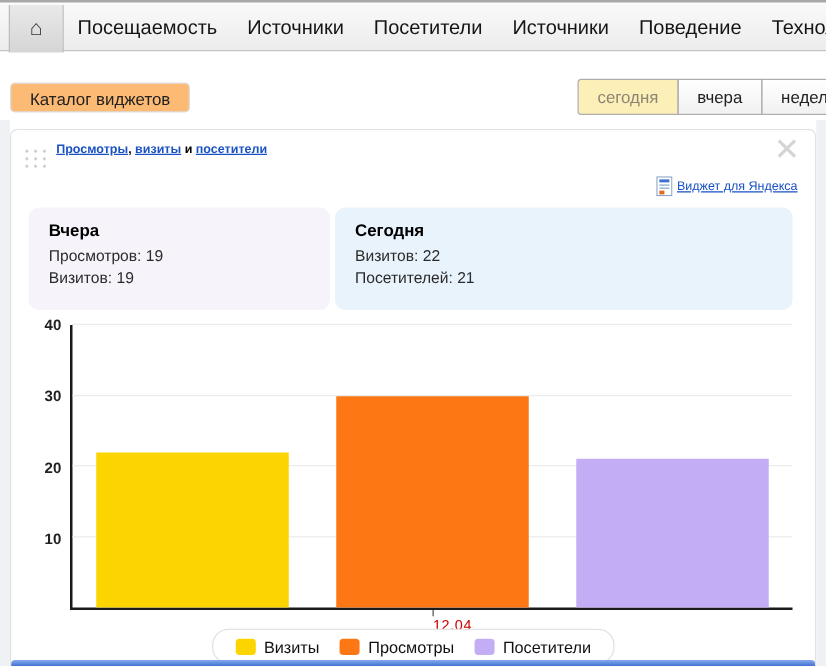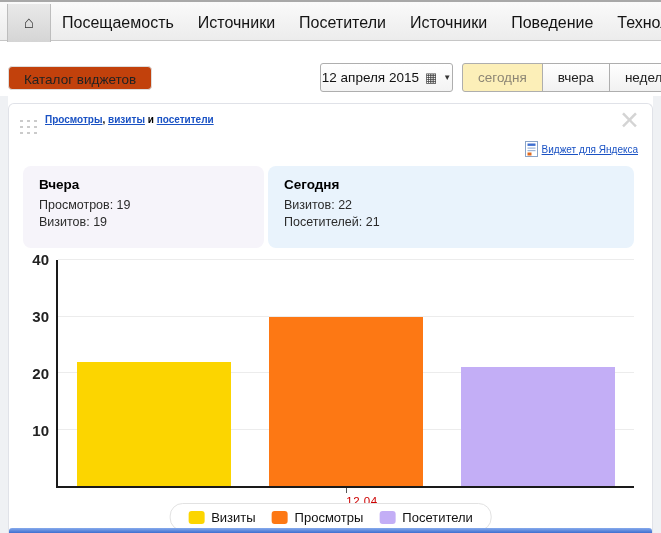--- a/index.html
+++ b/index.html
@@ -13,21 +13,21 @@
   .home-tab { position:absolute; left:7px; top:2px; width:44px; height:38px;
     background:linear-gradient(#e9e9e9,#d5d5d5); border-left:1px solid #bdbdbd;
     border-right:1px solid #bdbdbd; display:flex; align-items:center; justify-content:center;
     font-size:17px; color:#333; cursor:pointer; }
   .nav-items { position:absolute; left:62px; top:2px; height:38px; display:flex;
     align-items:center; gap:24px; font-size:16px; color:#141414; }
   .nav-item { cursor:pointer; white-space:nowrap; }
 
   
   .catalog-btn { position:absolute; left:8px; top:66px; height:24px; padding:0 15px;
-    background:#c2410c; border:1px solid #ddd; border-radius:4px; font-size:13.5px;
+    background:#fdba74; border:1px solid #ddd; border-radius:4px; font-size:13.5px;
     color:#222; line-height:26px; cursor:pointer; }
   .date-btn { position:absolute; left:320px; top:63px; width:133px; height:29px;
     background:linear-gradient(#fff,#f3f3f3); border:1px solid #aeaeae; border-radius:3px;
     display:flex; align-items:center; justify-content:center; gap:6px; font-size:13.5px;
     color:#111; cursor:pointer; }
   .cal-icon { font-size:13px; color:#444; line-height:1; }
   .caret { font-size:8px; color:#333; }
   .period-group { position:absolute; left:462px; top:63px; display:flex; }
   .period { height:29px; padding:0 15px; border:1px solid #aeaeae; margin-left:-1px;
     background:linear-gradient(#fff,#f1f1f1); font-size:13.5px; color:#222; line-height:27px;
@@ -57,21 +57,21 @@
 
   
   .card { position:absolute; top:62px; height:82px; border-radius:8px; padding:11px 16px; }
   .card-yesterday { left:14px; width:241px; background:#f6f4fa; }
   .card-today { left:259px; width:366px; background:#e9f3fc; }
   .card h3 { font-size:13.5px; font-weight:bold; color:#000; margin-bottom:5px; }
   .card .line { font-size:12.5px; color:#2b2b2b; line-height:17px; }
 
   
   .y-axis-labels { position:absolute; left:10px; top:156px; width:30px; height:228px; }
-  .ylabel { position:absolute; right:0; font-size:15px; font-weight:bold; color:#222;
+  .ylabel { position:absolute; right:0; font-size:12px; font-weight:bold; color:#222;
     line-height:14px; }
   .plot { position:absolute; left:47px; top:156px; width:578px; height:228px;
     border-left:2px solid #1a1a1a; border-bottom:2px solid #1a1a1a; }
   .gridline { position:absolute; left:0; width:100%; height:1px; background:#ececec; }
   .bar { position:absolute; bottom:0; cursor:pointer; }
   .xtick { position:absolute; left:50%; bottom:-7px; width:1px; height:5px; background:#555; }
   .xlabel { position:absolute; left:16px; width:100%; top:100%; padding-top:9px;
     text-align:center; font-size:11.5px; color:#cc0000; letter-spacing:0.5px; }
 
   
@@ -98,25 +98,20 @@
       <span class="nav-item">Посещаемость</span>
       <span class="nav-item">Источники</span>
       <span class="nav-item">Посетители</span>
       <span class="nav-item">Источники</span>
       <span class="nav-item">Поведение</span>
       <span class="nav-item">Технологии</span>
     </div>
   </div>
 
   <div class="catalog-btn">Каталог виджетов</div>
-  <div class="date-btn">
-    <span>12 апреля 2015</span>
-    <span class="cal-icon">▦</span>
-    <span class="caret">▼</span>
-  </div>
   <div class="period-group">
     <div class="period active">сегодня</div>
     <div class="period">вчера</div>
     <div class="period">неделя</div>
   </div>
 
   <div class="gutter left"></div>
   <div class="gutter right"></div>
 
   <div class="widget">

